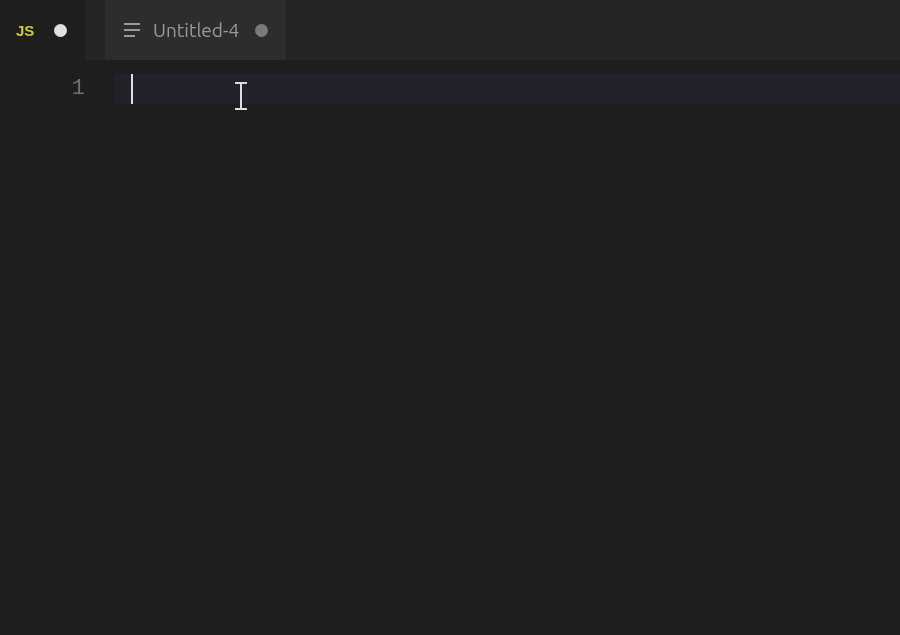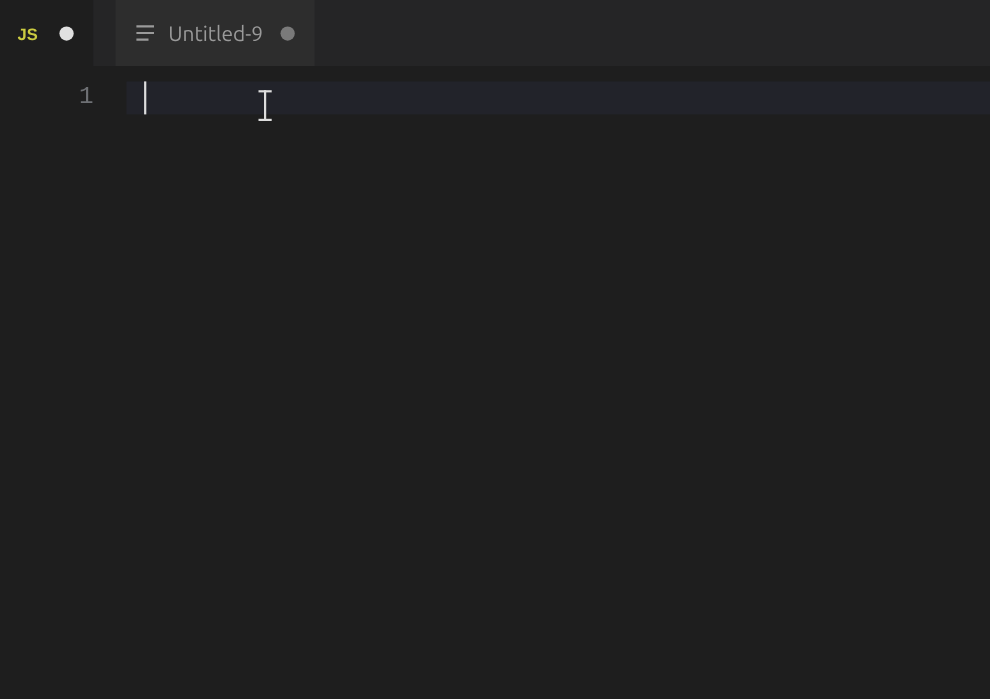--- a/index.html
+++ b/index.html
@@ -141,21 +141,21 @@
     <div class="tab-divider"></div>
 
     <div class="tab inactive">
       <span class="icon">
         <svg viewBox="0 0 22 22" width="22" height="22">
           <line x1="3" y1="5" x2="19" y2="5" stroke="#9a9a9a" stroke-width="2"></line>
           <line x1="3" y1="11" x2="19" y2="11" stroke="#9a9a9a" stroke-width="2"></line>
           <line x1="3" y1="17" x2="14" y2="17" stroke="#9a9a9a" stroke-width="2"></line>
         </svg>
       </span>
-      <span>Untitled-9</span>
+      <span>Untitled-4</span>
       <span class="dot"></span>
     </div>
 
   </div>
 
   <div class="editor-area">
     <div class="gutter">
       <span class="line-number">1</span>
     </div>
     <div class="code-area">

